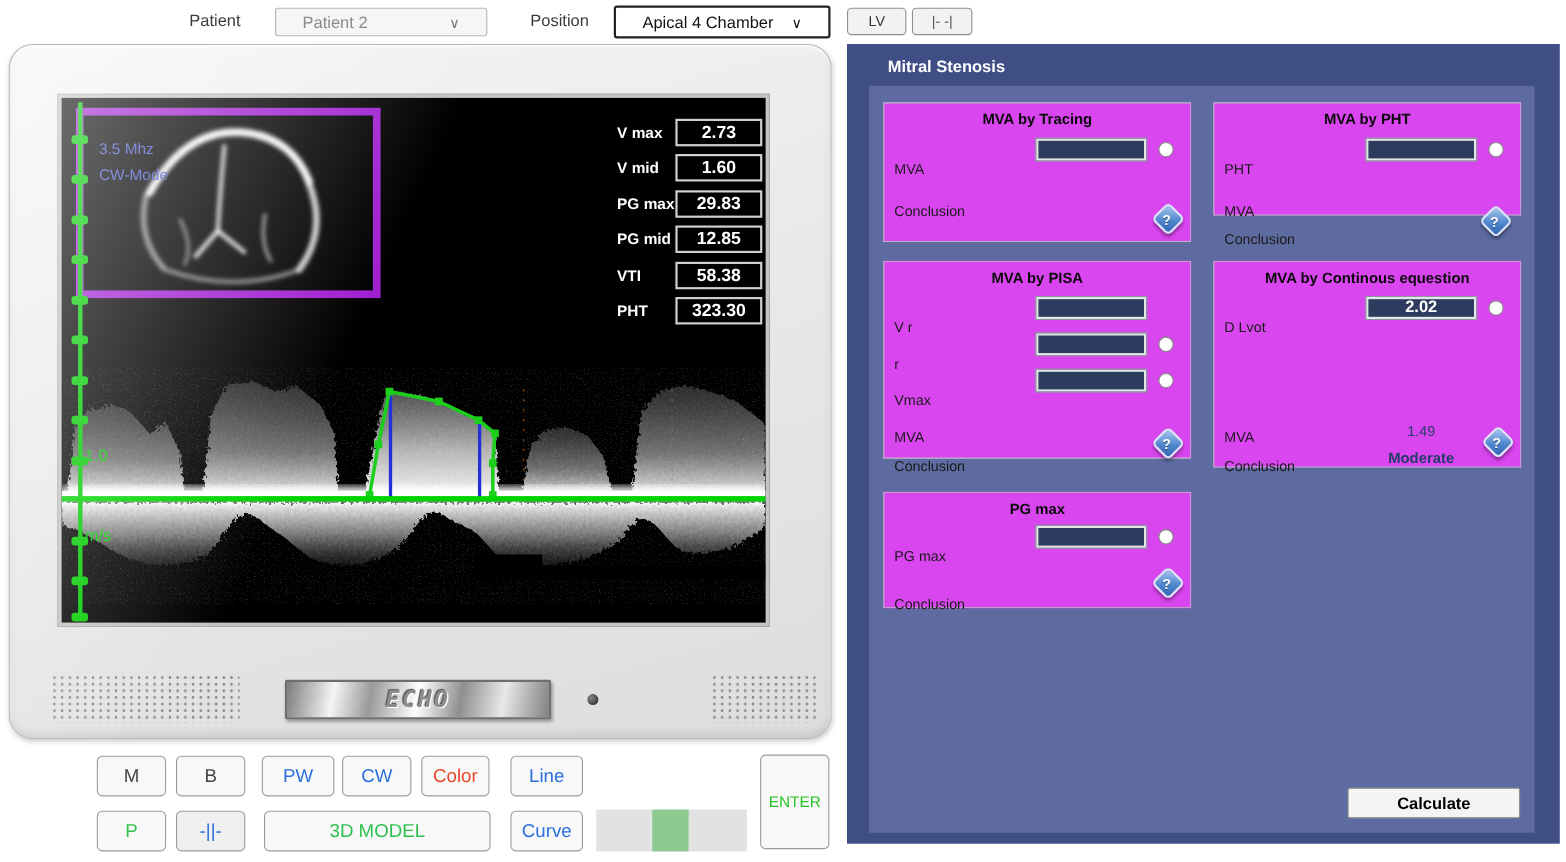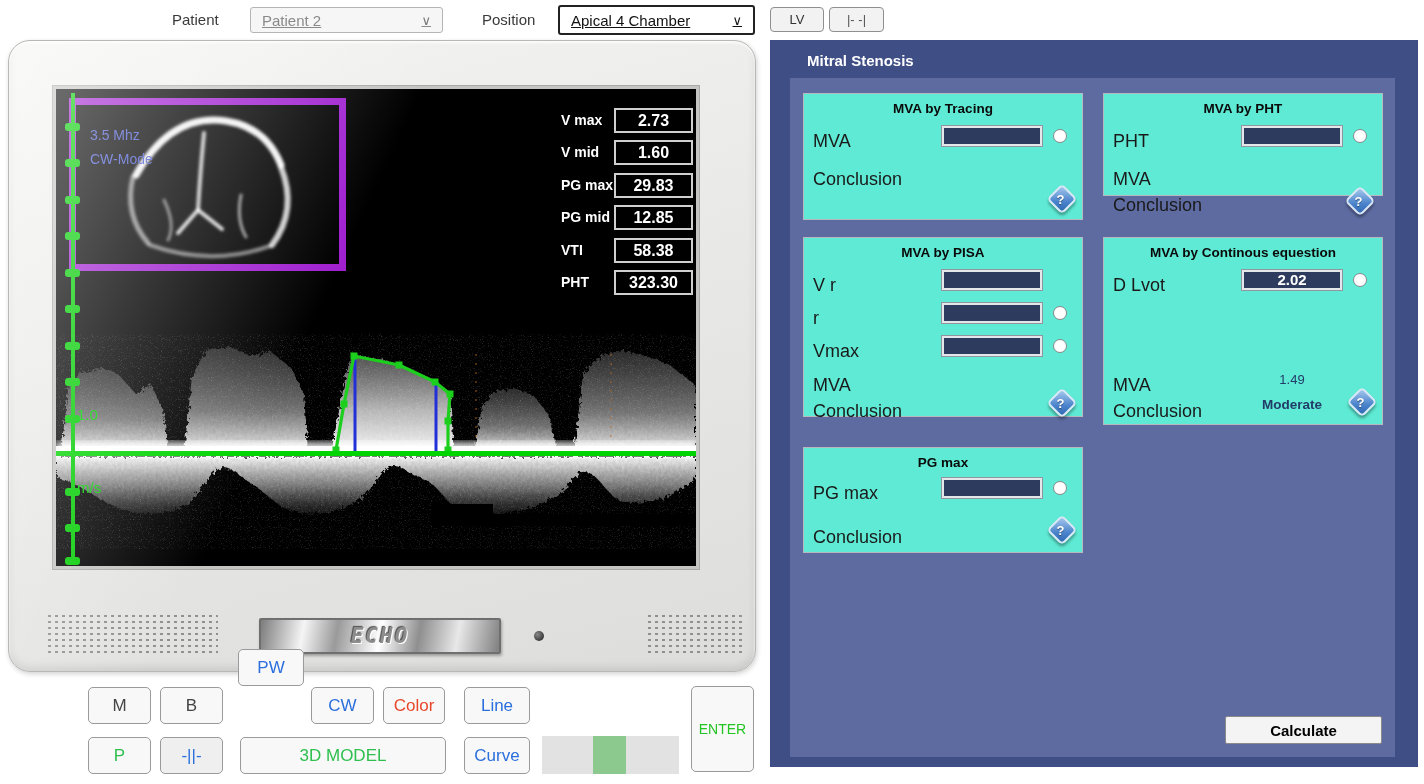--- a/index.html
+++ b/index.html
@@ -5,21 +5,21 @@
   html,body{margin:0;padding:0;background:#fff;}
   *{box-sizing:border-box;}
   .stage{position:relative;width:1424px;height:784px;background:#fff;overflow:hidden;
          font-family:"Liberation Sans",sans-serif;}
 
   
   .tb-label{position:absolute;top:11px;font-size:15px;color:#3a3a3a;}
   .lab-patient{left:172px;}
   .lab-position{left:482px;}
   .select{position:absolute;display:flex;align-items:center;border-radius:3px;font-size:15px;
-          padding:0 11px;cursor:pointer;text-decoration:underline;}
+          padding:0 24px;cursor:pointer;}
   .sel-patient{left:250px;top:7px;width:193px;height:26px;background:#f6f6f6;
                border:1px solid #b5b5b5;color:#8a8a8a;}
   .sel-position{left:558px;top:5px;width:197px;height:30px;background:#fff;
                 border:2px solid #222;color:#111;text-align:right;}
   .select .chev{margin-left:auto;font-size:13px;line-height:1;}
   .sel-patient .chev{color:#777;}
   .sel-position .chev{color:#111;}
   .tbtn{position:absolute;top:7px;height:25px;background:#f2f2f2;border:1px solid #8f8f8f;
         border-radius:4px;font-size:13px;color:#333;display:flex;align-items:center;
         justify-content:center;cursor:pointer;}
@@ -79,55 +79,55 @@
         font-size:21px;letter-spacing:2px;color:#8d8d8d;
         text-shadow:1px 1px 0 #fff,-1px -1px 1px #4f4f4f;}
   .led{position:absolute;left:525px;top:590px;width:10px;height:10px;border-radius:50%;
        background:radial-gradient(circle at 35% 35%,#888 0%,#3c3c3c 70%);}
 
   
   .cbtn{position:absolute;background:#f8f8f8;border:1px solid #9a9a9a;border-radius:5px;
         font-size:17px;display:flex;align-items:center;justify-content:center;cursor:pointer;color:#444;}
   .c-m{left:88px;top:687px;width:63px;height:37px;}
   .c-b{left:160px;top:687px;width:63px;height:37px;}
-  .c-pw{left:238px;top:649px;width:66px;height:37px;color:#2b6fdd;}
+  .c-pw{left:238px;top:687px;width:66px;height:37px;color:#2b6fdd;}
   .c-cw{left:311px;top:687px;width:63px;height:37px;color:#2b6fdd;}
   .c-color{left:383px;top:687px;width:62px;height:37px;color:#e8472b;}
   .c-line{left:464px;top:687px;width:66px;height:37px;color:#2b6fdd;}
   .c-freeze{left:542px;top:687px;width:137px;height:37px;color:#2b6fdd;}
   .c-p{left:88px;top:737px;width:63px;height:37px;color:#2ebf4f;}
   .c-cal{left:160px;top:737px;width:63px;height:37px;color:#2b6fdd;background:#efefef;}
   .c-3d{left:240px;top:737px;width:206px;height:37px;color:#2ebf4f;}
   .c-curve{left:464px;top:737px;width:66px;height:37px;color:#2b6fdd;}
   .c-enter{left:691px;top:686px;width:63px;height:86px;color:#22c522;font-size:14px;}
   .slider{position:absolute;left:542px;top:736px;width:137px;height:38px;background:#e2e2e2;}
   .slider .thumb{position:absolute;left:51px;top:0;width:33px;height:38px;background:#8cc98f;cursor:pointer;}
 
   
   .ms-panel{position:absolute;left:770px;top:40px;width:648px;height:727px;background:#3f4f86;}
   .ms-title{position:absolute;left:22px;top:12px;color:#fff;font-weight:bold;font-size:15px;margin-left:15px;}
   .ms-inner{position:absolute;left:20px;top:38px;width:605px;height:679px;background:#5d6ba1;}
-  .card{position:absolute;width:280px;background:#5eead4;box-shadow:0 0 0 1px #b6bac0 inset;}
+  .card{position:absolute;width:280px;background:#d946ef;box-shadow:0 0 0 1px #b6bac0 inset;}
   .card .ctitle{position:absolute;top:8px;left:0;right:0;text-align:center;font-weight:bold;
                 font-size:13.5px;color:#0a0a0a;}
   .crow{position:absolute;left:0;right:0;height:20px;}
-  .clabel{position:absolute;left:10px;top:5px;font-size:18px;color:#1a1a1a;}
+  .clabel{position:absolute;left:10px;top:20px;font-size:13px;color:#1a1a1a;}
   .ibox{position:absolute;left:139px;top:0;width:100px;height:20px;background:#2d3b5e;
         border:2px solid #e4e7ea;outline:1px solid #9096a0;cursor:text;}
   .ibox .val{display:block;color:#fff;font-weight:bold;font-size:15px;line-height:16px;text-align:center;}
   .radio{position:absolute;left:250px;top:3px;width:14px;height:14px;border-radius:50%;
          background:#fff;border:1px solid #888;cursor:pointer;}
   .radio.checked{border:3px solid #1a6fe0;background:#1a6fe0;width:16px;height:16px;top:2px;
          box-shadow:inset 0 0 0 2px #fff;}
   .help{position:absolute;width:22px;height:22px;transform:rotate(45deg);cursor:pointer;
         background:linear-gradient(135deg,#a8c8ee 0%,#4b84cc 60%,#2f66b0 100%);
         border:2px solid #d9e6f6;border-radius:5px;box-shadow:2px 2px 3px rgba(0,0,0,.35);}
   .help span{display:block;transform:rotate(-45deg);color:#fff;font-weight:bold;text-align:center;
         line-height:22px;font-size:13px;text-shadow:0 1px 1px rgba(0,0,0,.4);}
-  .cval{position:absolute;left:139px;width:100px;text-align:center;color:#223c68;font-size:13px;}
+  .cval{position:absolute;left:139px;width:100px;text-align:center;color:#223c68;font-size:13px;margin-top:12px;}
   .cval.bold{font-weight:bold;font-size:13.5px;}
   .card-tracing{left:33px;top:53px;height:127px;}
   .card-pht{left:333px;top:53px;height:103px;}
   .card-pisa{left:33px;top:197px;height:180px;}
   .card-cont{left:333px;top:197px;height:188px;}
   .card-pg{left:33px;top:407px;height:106px;}
   .calc-btn{position:absolute;left:455px;top:676px;width:157px;height:28px;background:#f4f4f4;
             border:1px solid #8a8a8a;border-radius:2px;font-weight:bold;font-size:15px;color:#000;
             display:flex;align-items:center;justify-content:center;cursor:pointer;}
 </style>

